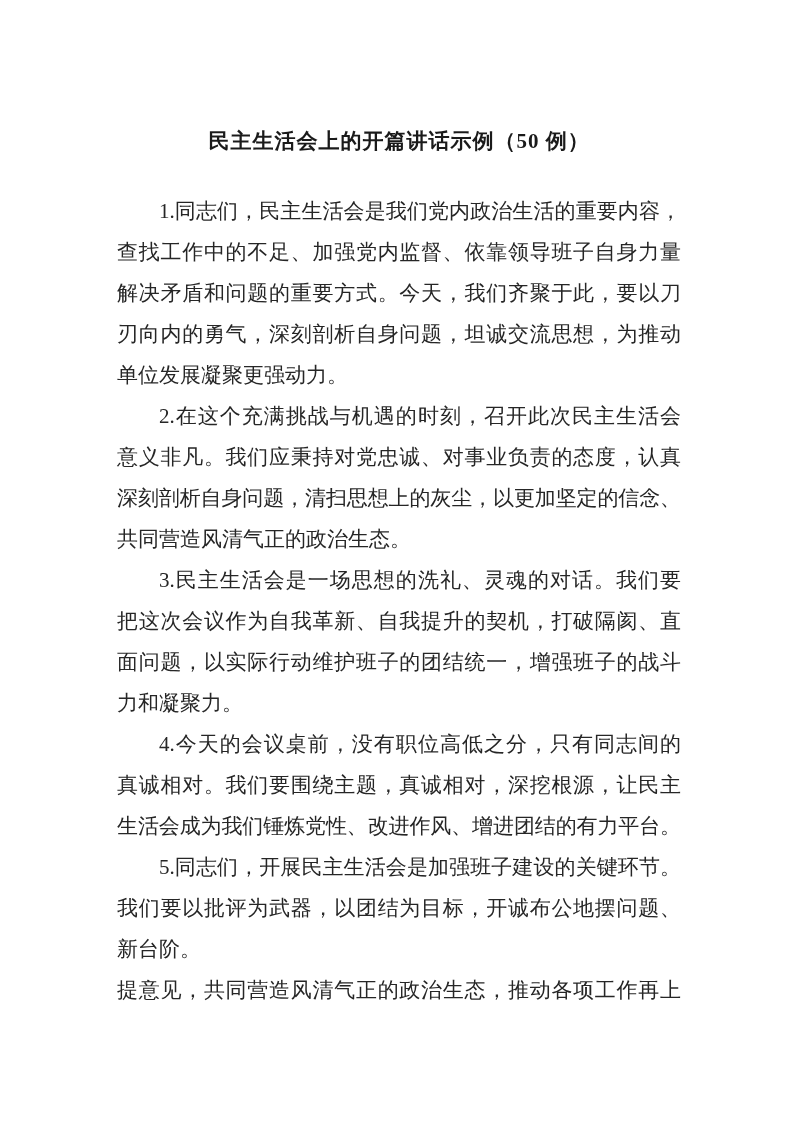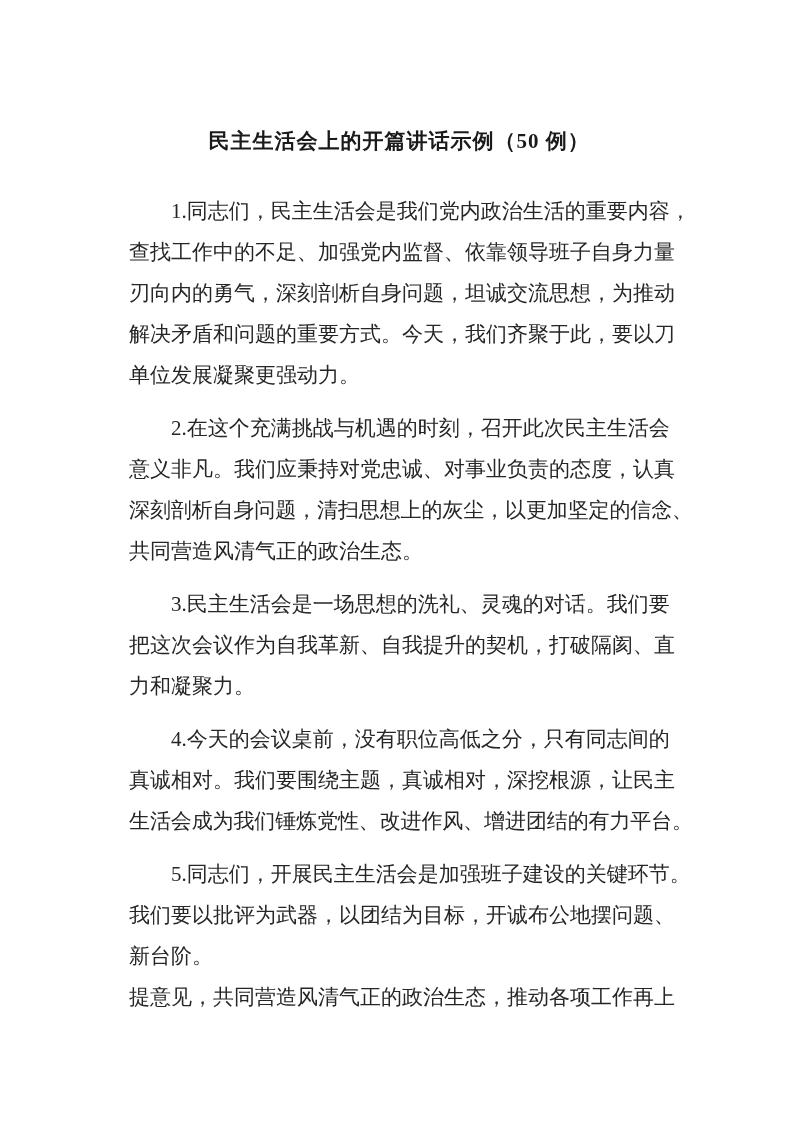--- a/index.html
+++ b/index.html
@@ -37,21 +37,21 @@
     margin: 0 0 29px 0;
     font-size: 21px;
     font-weight: bold;
     line-height: 41px;
     letter-spacing: 1px;
     text-align: center;
     white-space: nowrap;
     color: var(--title-color);
   }
   .para {
-    margin: 12px;
+    margin: 0;
     padding: 0;
   }
   .line {
     font-size: 21px;
     line-height: 41px;
     color: var(--text-color);
     white-space: nowrap;
     text-align: justify;
     text-align-last: justify;
     
@@ -67,33 +67,34 @@
 </head>
 <body>
 
 <div class="page">
   <div class="content">
     <h1 class="doc-title">民主生活会上的开篇讲话示例（50 例）</h1>
     <div>
         <div class="para">
           <div class="line first">1.同志们，民主生活会是我们党内政治生活的重要内容，</div>
           <div class="line">查找工作中的不足、加强党内监督、依靠领导班子自身力量</div>
+          <div class="line">解决矛盾和问题的重要方式。今天，我们齐聚于此，要以刀</div>
           <div class="line">刃向内的勇气，深刻剖析自身问题，坦诚交流思想，为推动</div>
-          <div class="line">解决矛盾和问题的重要方式。今天，我们齐聚于此，要以刀</div>
           <div class="line last">单位发展凝聚更强动力。</div>
         </div>
         <div class="para">
           <div class="line first">2.在这个充满挑战与机遇的时刻，召开此次民主生活会</div>
           <div class="line">意义非凡。我们应秉持对党忠诚、对事业负责的态度，认真</div>
           <div class="line" style="letter-spacing: -0.111111px;">深刻剖析自身问题，清扫思想上的灰尘，以更加坚定的信念、</div>
           <div class="line last">共同营造风清气正的政治生态。</div>
         </div>
         <div class="para">
           <div class="line first">3.民主生活会是一场思想的洗礼、灵魂的对话。我们要</div>
           <div class="line">把这次会议作为自我革新、自我提升的契机，打破隔阂、直</div>
+          <div class="line">面问题，以实际行动维护班子的团结统一，增强班子的战斗</div>
           <div class="line last">力和凝聚力。</div>
         </div>
         <div class="para">
           <div class="line first">4.今天的会议桌前，没有职位高低之分，只有同志间的</div>
           <div class="line">真诚相对。我们要围绕主题，真诚相对，深挖根源，让民主</div>
           <div class="line last" style="letter-spacing: -0.111111px;">生活会成为我们锤炼党性、改进作风、增进团结的有力平台。</div>
         </div>
         <div class="para">
           <div class="line first">5.同志们，开展民主生活会是加强班子建设的关键环节。</div>
           <div class="line">我们要以批评为武器，以团结为目标，开诚布公地摆问题、</div>

